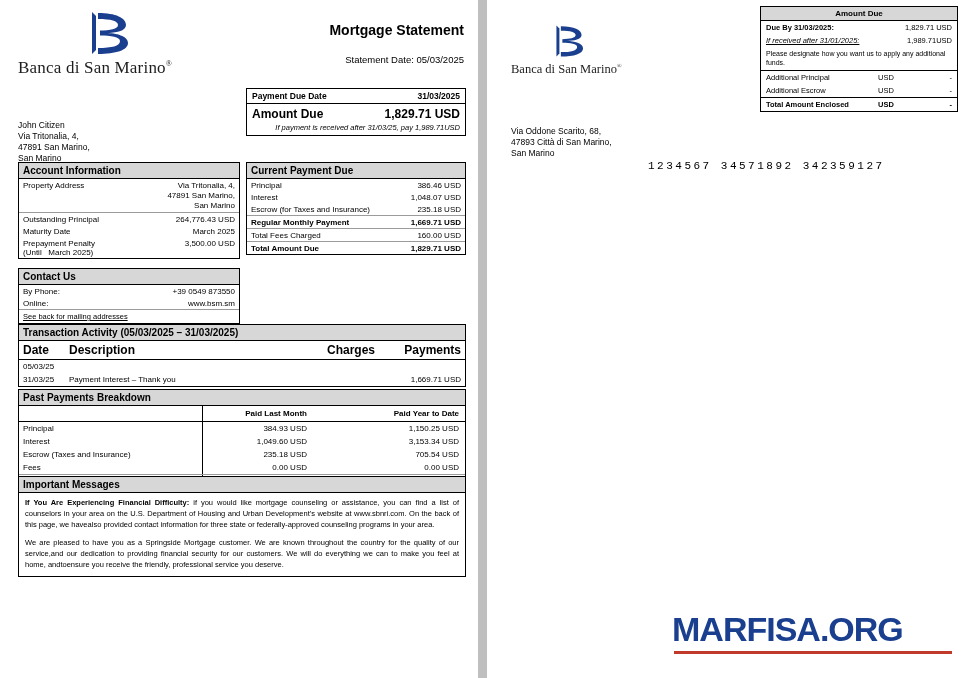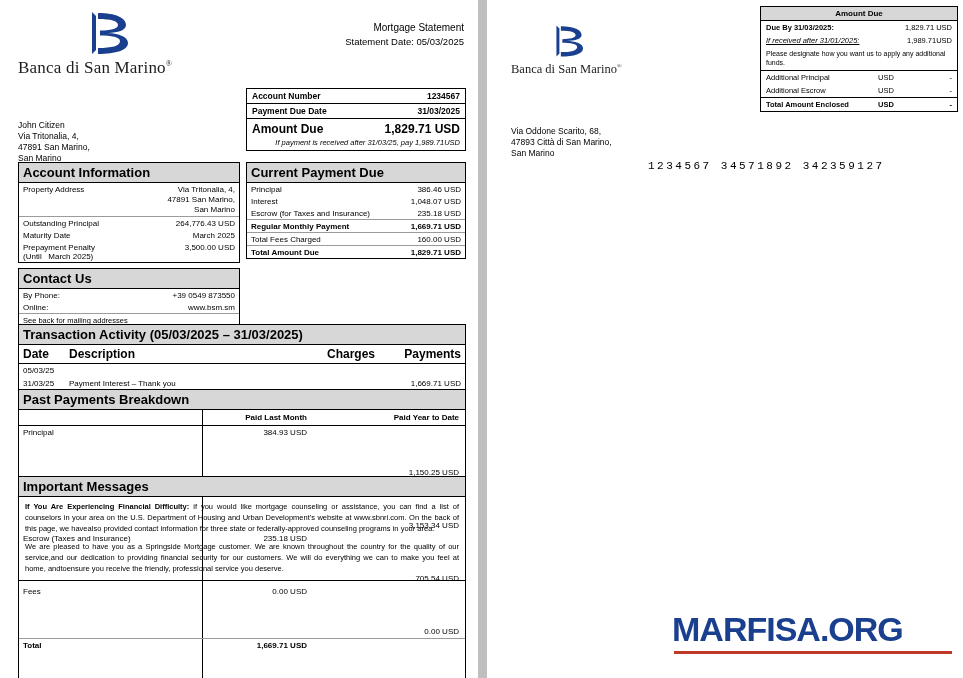--- a/index.html
+++ b/index.html
@@ -24,22 +24,22 @@
     position:absolute;left:68px;top:0;width:46px;height:46px;
   }
   .bank-name{
     position:absolute;left:0;top:48px;
     font-size:17px;letter-spacing:.2px;color:#1d1d1d;
     font-family:"Liberation Serif", serif;
   }
   .bank-name sup{font-size:8px;vertical-align:super;}
 
   .title-block{position:absolute;right:0;top:12px;text-align:right;width:230px;}
-  .title-block .t1{font-size:10px;font-weight:normal;}
-  .title-block .t2{font-size:9.5px;margin-top:3px;}
+  .title-block .t1{font-size:14px;font-weight:bold;}
+  .title-block .t2{font-size:9.5px;margin-top:16px;}
 
   .addr{position:absolute;left:0;top:110px;font-size:8.5px;line-height:11px;}
   .addr .nm{font-weight:normal;}
 
   
   .sum-box{
     position:absolute;left:228px;top:78px;width:218px;
     border:1px solid #000;font-size:8.5px;
   }
   .sum-row{display:flex;justify-content:space-between;padding:2px 5px;}
@@ -48,21 +48,21 @@
   .sum-row .r{font-weight:bold;}
   .sum-big{display:flex;justify-content:space-between;padding:3px 5px 2px;align-items:baseline;}
   .sum-big .l{font-weight:bold;font-size:12px;}
   .sum-big .r{font-weight:bold;font-size:12px;}
   .sum-note{padding:0 5px 3px;font-style:italic;font-size:7.5px;text-align:right;}
 
   
   .sec{border:1px solid #000;}
   .sec-hd{
     background:#d7d7d7;border-bottom:1px solid #000;
-    font-weight:bold;font-size:13px;padding:2px 4px;
+    font-weight:bold;font-size:10px;padding:2px 4px;
   }
   .acct-box{position:absolute;left:0;top:152px;width:220px;}
   .cpd-box{position:absolute;left:228px;top:152px;width:218px;}
   .contact-box{position:absolute;left:0;top:258px;width:220px;}
 
   .kv{display:flex;justify-content:space-between;padding:1.5px 4px;font-size:8px;}
   .kv .k{white-space:nowrap;}
   .kv .v{text-align:right;white-space:nowrap;}
   .kv.ul{border-bottom:1px solid #9b9b9b;}
   .kv.bold .k,.kv.bold .v{font-weight:bold;text-align:right;}
@@ -81,21 +81,21 @@
 
   
   .pp-box{position:absolute;left:0;top:379px;width:446px;}
   .pp-hd{display:flex;font-size:8px;font-weight:bold;border-bottom:1px solid #000;}
   .pp-hd .lbl{width:175px;border-right:1px solid #000;padding:3px 4px;}
   .pp-hd .m{flex:1;text-align:right;padding:3px 6px;}
   .pp-hd .y{width:140px;text-align:right;padding:3px 6px;}
   .pp-row{display:flex;font-size:8px;}
   .pp-row .lbl{width:175px;border-right:1px solid #000;padding:2px 4px;}
   .pp-row .m{flex:1;text-align:right;padding:2px 6px;}
-  .pp-row .y{width:140px;text-align:right;padding:2px 6px;margin-top:40px;}
+  .pp-row .y{width:140px;text-align:right;padding:2px 6px;}
   .pp-row.total .lbl,.pp-row.total .m,.pp-row.total .y{font-weight:bold;}
   .pp-row.total{border-top:1px solid #9b9b9b;}
 
   
   .im-box{position:absolute;left:0;top:466px;width:446px;}
   .im-body{padding:4px 6px 6px;font-size:7.5px;line-height:11px;text-align:justify;}
   .im-body b{font-weight:bold;}
 
   
   .rp-logo-mark{position:absolute;left:552px;top:24px;width:34px;height:34px;}
@@ -162,24 +162,20 @@
 
     <div class="addr">
       <div class="nm">John Citizen</div>
       <div>Via Tritonalia, 4,</div>
       <div>47891 San Marino,</div>
       <div>San Marino</div>
     </div>
 
     <div class="sum-box">
       <div class="sum-row b">
-        <span class="l">Account Number</span>
-        <span class="r">1234567</span>
-      </div>
-      <div class="sum-row b">
         <span class="l">Payment Due Date</span>
         <span class="r">31/03/2025</span>
       </div>
       <div class="sum-big">
         <span class="l">Amount Due</span>
         <span class="r">1,829.71 USD</span>
       </div>
       <div class="sum-note">If payment is received after 31/03/25, pay 1,989.71USD</div>
     </div>
 

